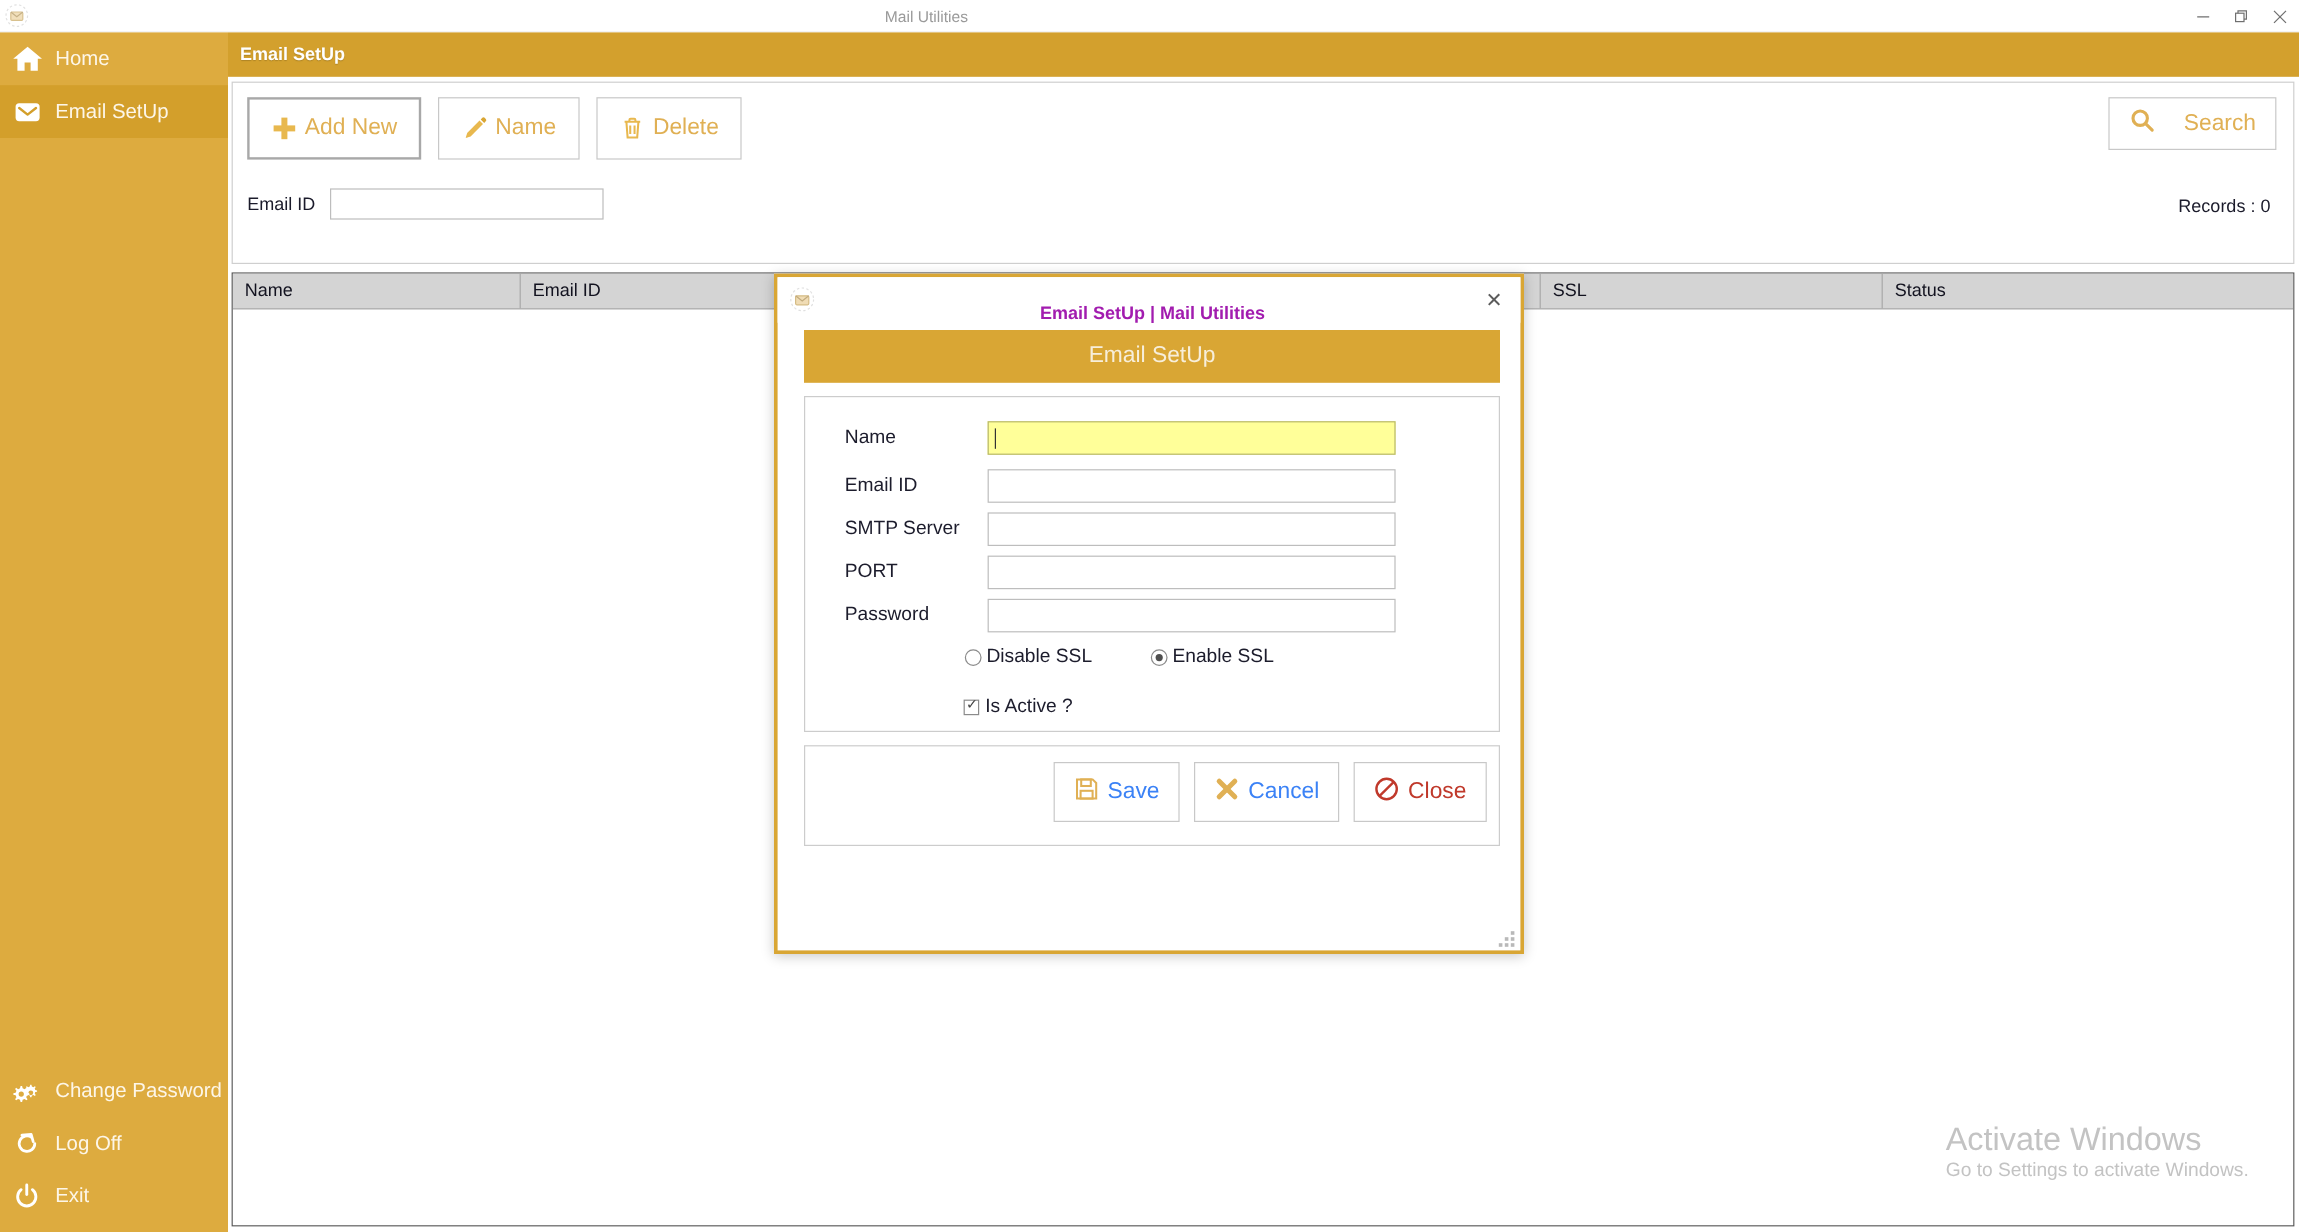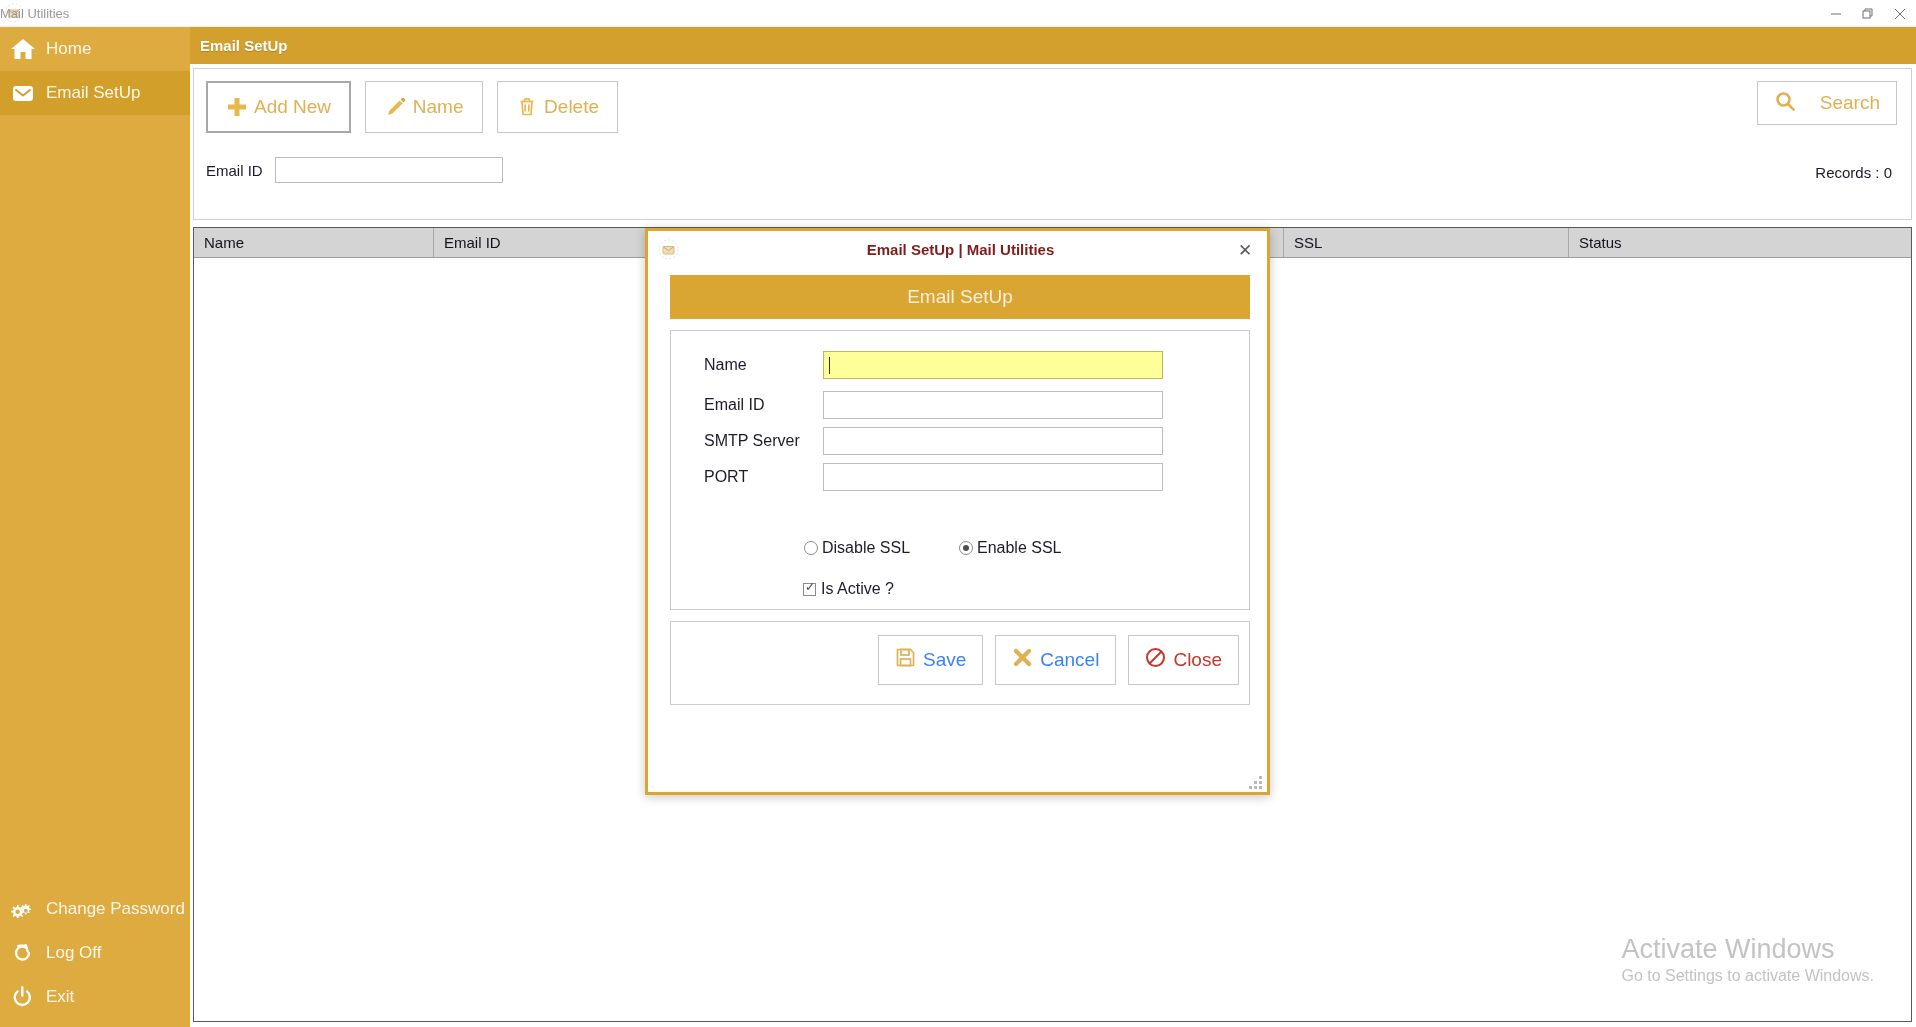--- a/index.html
+++ b/index.html
@@ -16,21 +16,21 @@
   #titlebar {
     position: absolute; left: 0; top: 0; width: 1916px; height: 27px;
     background: #ffffff; border-bottom: 1px solid #f0f0f0;
   }
   #titlebar .tb-icon {
     position: absolute; left: 4px; top: 3px; width: 20px; height: 20px;
     opacity: .55;
   }
   #titlebar .tb-title {
     position: absolute; left: 0; top: 0; width: 1544px; height: 27px;
-    line-height: 27px; text-align: left;
+    line-height: 27px; text-align: center;
     font-size: 13px; color: #9a9a9a;
   }
   .win-btns { position: absolute; right: 0; top: 0; height: 27px; display: flex; }
   .win-btn {
     width: 32px; height: 27px; display: flex; align-items: center; justify-content: center;
     color: #7a7a7a; font-size: 13px;
   }
   .win-btn svg { display: block; }
 
   
@@ -129,22 +129,22 @@
 
   
   #dialog {
     position: absolute; left: 645px; top: 228px; width: 625px; height: 567px;
     background: #ffffff; border: 3px solid #d9a634;
     box-shadow: 0 2px 10px rgba(0,0,0,.22);
   }
   #dlg-titlebar { position: relative; height: 38px; background: #ffffff; }
   #dlg-icon { position: absolute; left: 10px; top: 8px; width: 21px; height: 21px; opacity: .6; }
   #dlg-title {
-    position: absolute; left: 0; top: 0; width: 625px; height: 38px; line-height: 38px;
-    text-align: center; font-size: 15px; font-weight: bold; color: #7f1d1d;
+    position: absolute; left: 0; top: 12px; width: 625px; height: 38px; line-height: 38px;
+    text-align: center; font-size: 15px; font-weight: bold; color: #a21caf;
   }
   #dlg-close {
     position: absolute; right: 10px; top: 7px; width: 24px; height: 24px;
     display: flex; align-items: center; justify-content: center; color: #5c5c5c; font-size: 17px;
   }
   #dlg-banner {
     position: absolute; left: 22px; top: 44px; width: 580px; height: 44px;
     background: #d9a634; color: #f7eeda; font-size: 19px;
     display: flex; align-items: center; justify-content: center;
   }
@@ -404,20 +404,24 @@
       <div class="frow" style="top:90px">
         <span class="flabel">SMTP Server</span>
         <input class="finput" type="text" value="" style="">
       </div>
 
       <div class="frow" style="top:126px">
         <span class="flabel">PORT</span>
         <input class="finput" type="text" value="" style="">
       </div>
 
+      <div class="frow" style="top:162px">
+        <span class="flabel">Password</span>
+        <input class="finput" type="password" value="" style="">
+      </div>
 
       <div class="optrow" style="left:133px; top:208px">
         <span class="radio"></span>
         <span>Disable SSL</span>
       </div>
 
       <div class="optrow" style="left:288px; top:208px">
         <span class="radio on"></span>
         <span>Enable SSL</span>
       </div>

